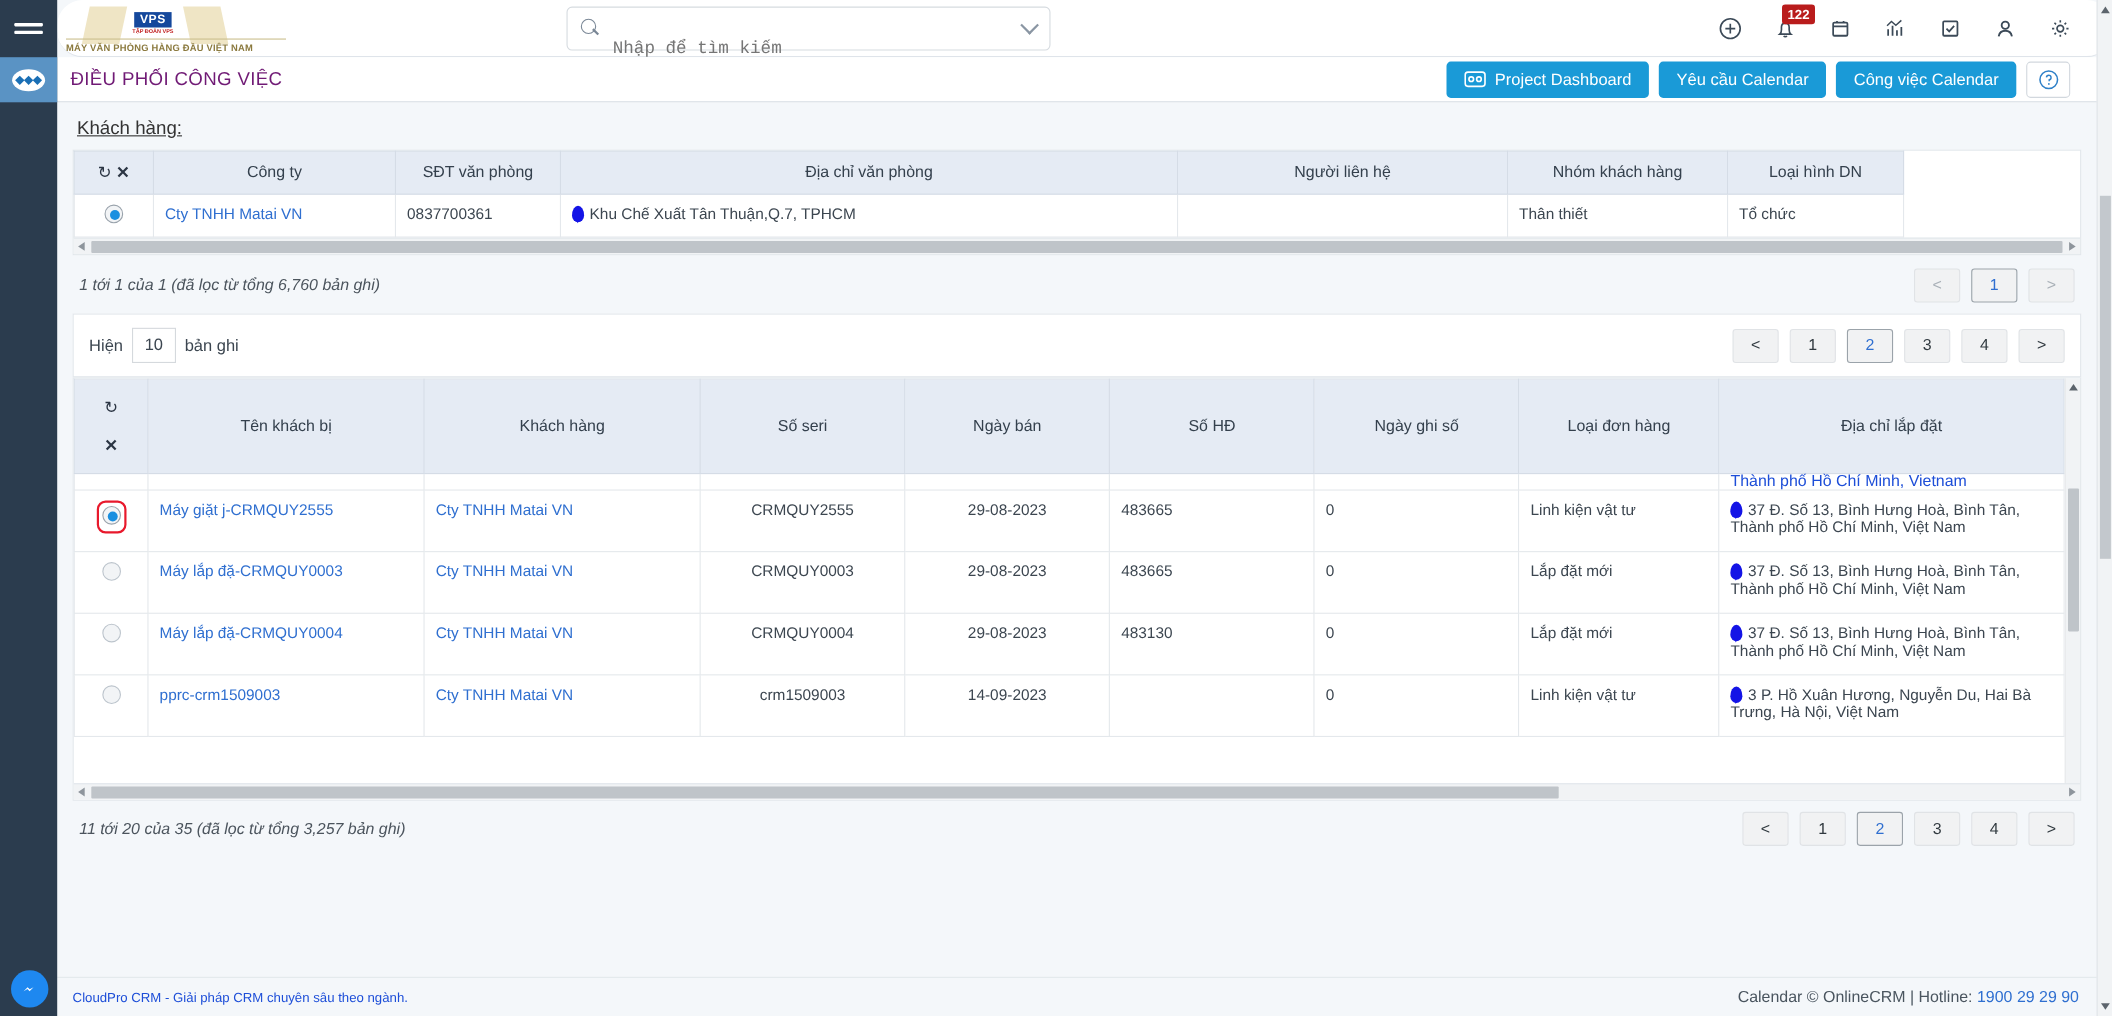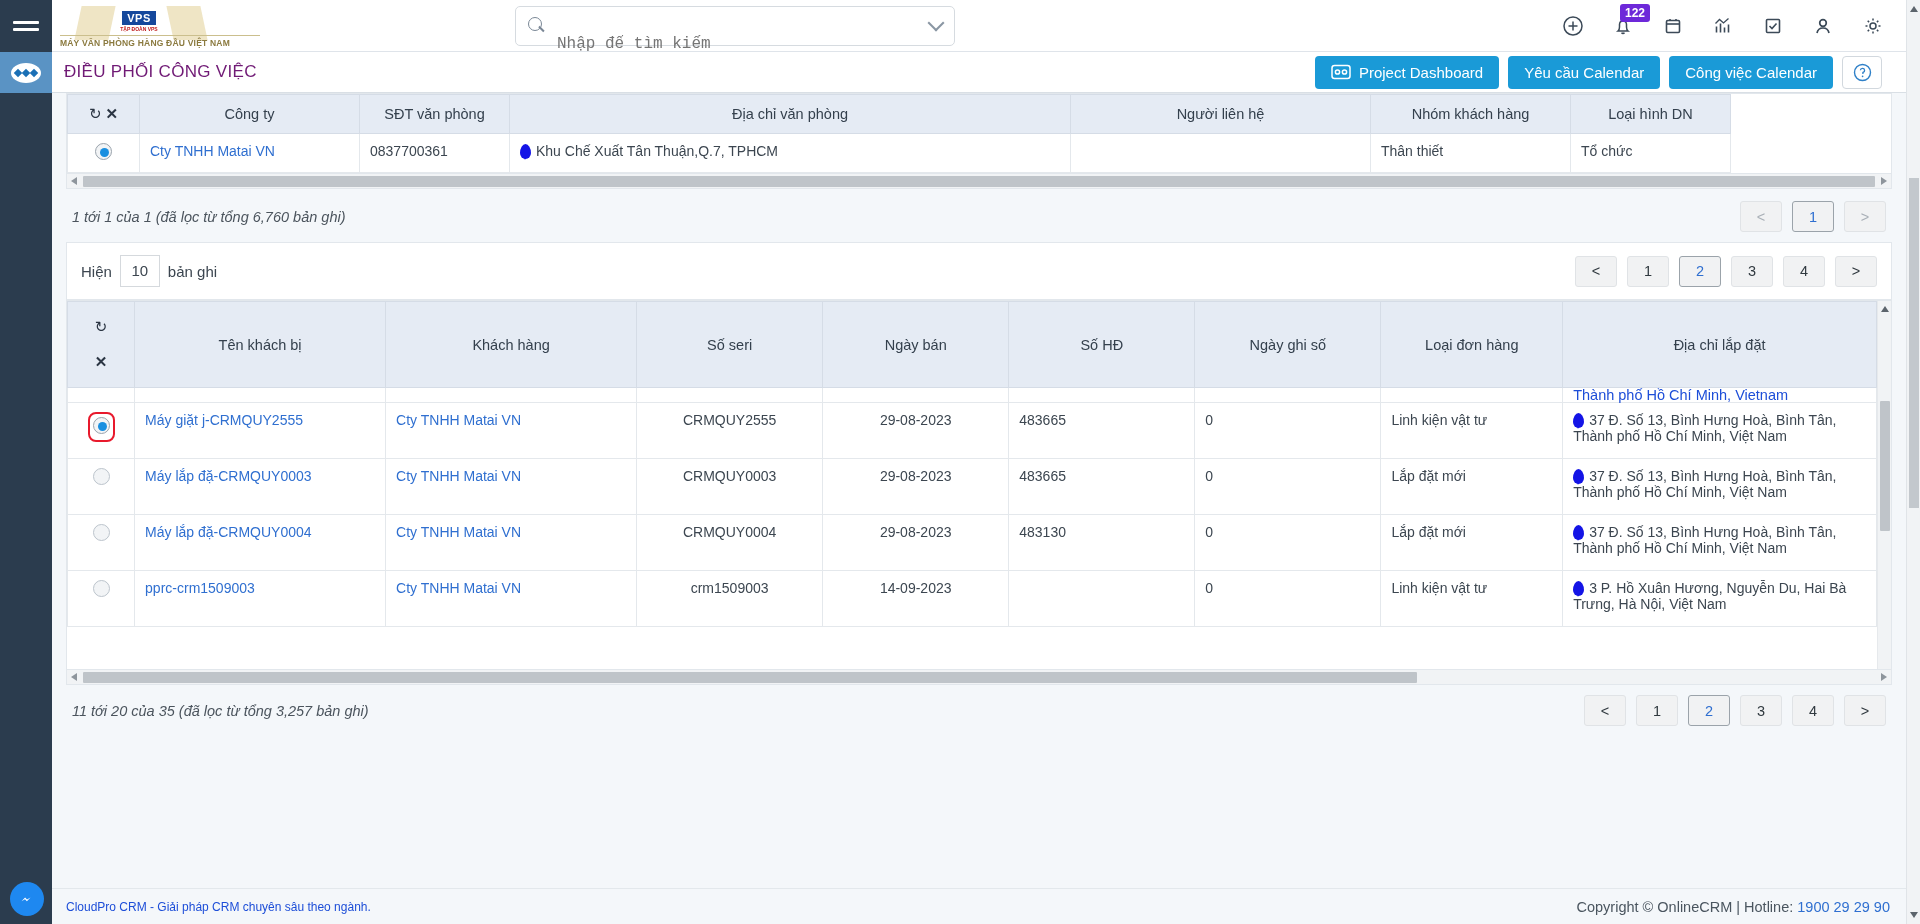--- a/index.html
+++ b/index.html
@@ -31,21 +31,21 @@
   }
   .app-logo i {
     display:block; width:6px; height:6px; background:#1a6fb5; transform:rotate(45deg);
     margin:0 1px;
   }
 
   
   #topbar {
     position:absolute; left:52px; top:0; right:0; height:52px;
     background:#fff; border-bottom:1px solid #dfe4ea;
-    display:flex; align-items:center; z-index:30;
+    display:flex; align-items:center; z-index:30;border-radius:23px;
   }
   #brand { width:200px; height:52px; position:relative; margin-left:8px; }
   .ribbon {
     position:absolute; top:6px; width:34px; height:34px;
     background:linear-gradient(135deg,#efe2bb,#d9c versa);
     background:#ece0bb; transform:skewX(-12deg); opacity:.85;
   }
   .ribbon.l { left:18px; }
   .ribbon.r { left:110px; transform:skewX(12deg); }
   .vps-seal {
@@ -83,21 +83,21 @@
   }
   .chev-dn {
     width:12px; height:12px; border-right:2px solid #8a96a3; border-bottom:2px solid #8a96a3;
     transform:rotate(45deg); margin-bottom:5px; margin-left:6px;
   }
 
   #topicons { margin-left:auto; display:flex; align-items:center; gap:24px; padding-right:34px; }
   .ticon { position:relative; width:26px; height:26px; color:#3c4a58; cursor:pointer; }
   .ticon svg { display:block; }
   .badge {
-    position:absolute; top:-9px; left:10px; background:#6d28d9; color:#fff;
+    position:absolute; top:-9px; left:10px; background:#b91c1c; color:#fff;
     font-size:12px; line-height:1; padding:3px 5px; border-radius:3px; font-weight:bold;
   }
 
   
   #pagehdr {
     position:absolute; left:52px; top:52px; right:0; height:41px;
     background:#fff; border-bottom:1px solid #d9dfe5;
     display:flex; align-items:center; z-index:25;
   }
   #pagetitle { margin-left:12px; font-size:17px; color:#701a75; letter-spacing:.3px; }
@@ -351,20 +351,21 @@
         <circle cx="10.5" cy="10.5" r="8"></circle>
         <path d="M8.4 8.3a2.1 2.1 0 1 1 2.5 2.2v1.4" stroke-width="1.3"></path>
         <circle cx="10.6" cy="14.3" r=".85" fill="#2f80c8" stroke="none"></circle>
       </svg>
     </div>
   </div>
 </div>
 
 <div id="main">
 
+  <div class="sect-label">Khách hàng:</div>
 
   <div class="panel">
     <table>
       <colgroup>
         <col style="width:72px">
           <col style="width:220px">
           <col style="width:150px">
           <col style="width:300x">
         <col style="width:300px">
           <col style="width:200px">
@@ -570,21 +571,21 @@
       <div class="pbtn plain">3</div>
       <div class="pbtn plain">4</div>
       <div class="pbtn plain">&gt;</div>
     </div>
   </div>
 </div>
 
 <div id="footer">
   <div class="fl">CloudPro CRM - Giải pháp CRM chuyên sâu theo ngành.</div>
   <div class="fr">
-    <span>Copyright © OnlineCRM | Hotline: </span><a>1900 29 29 90</a>
+    <span>Calendar © OnlineCRM | Hotline: </span><a>1900 29 29 90</a>
   </div>
 </div>
 
 <div id="msgr">
   <svg width="22" height="22" viewBox="0 0 22 22">
     <path d="M11 3C6.3 3 2.8 6.4 2.8 10.8c0 2.4 1.1 4.5 2.9 5.9v3l2.7-1.5c.8.2 1.7.3 2.6.3 4.7 0 8.2-3.4 8.2-7.7S15.7 3 11 3z" fill="#fff" opacity="0"></path>
     <path d="M5.5 13.2l3.6-3.8 1.9 2 3.5-2-3.6 3.8-1.9-2-3.5 2z" fill="#fff"></path>
   </svg>
 </div>
 

